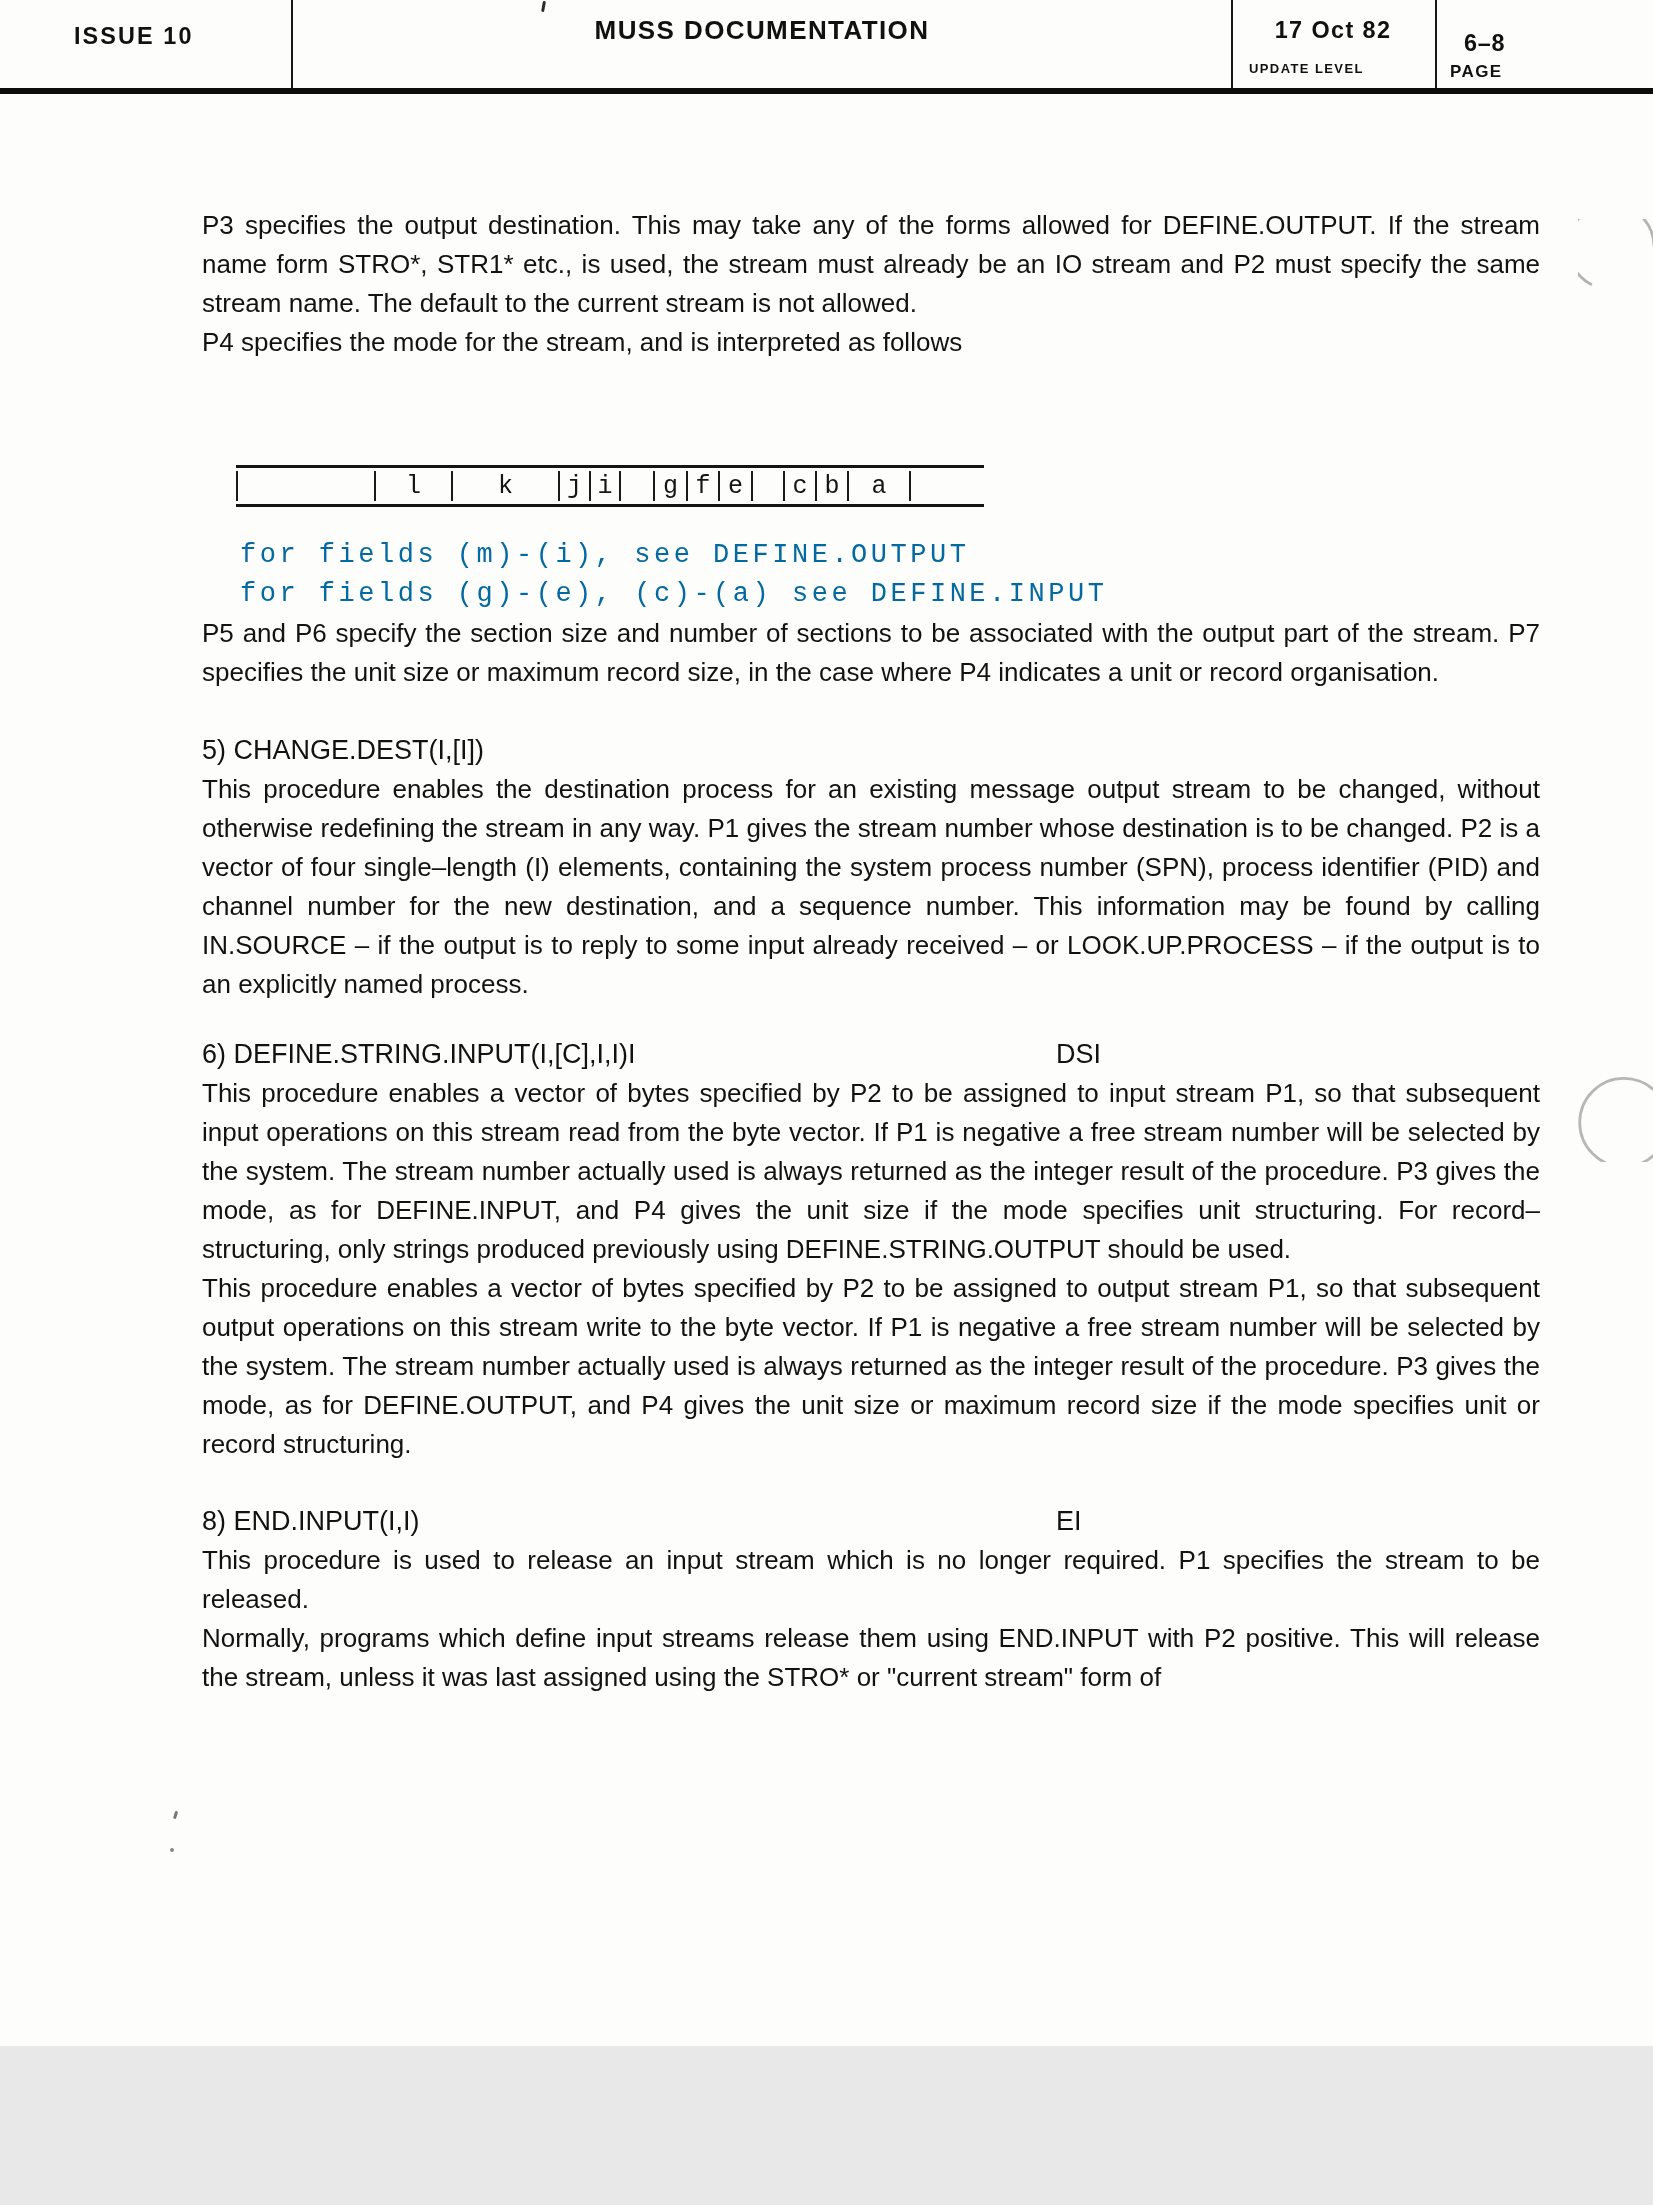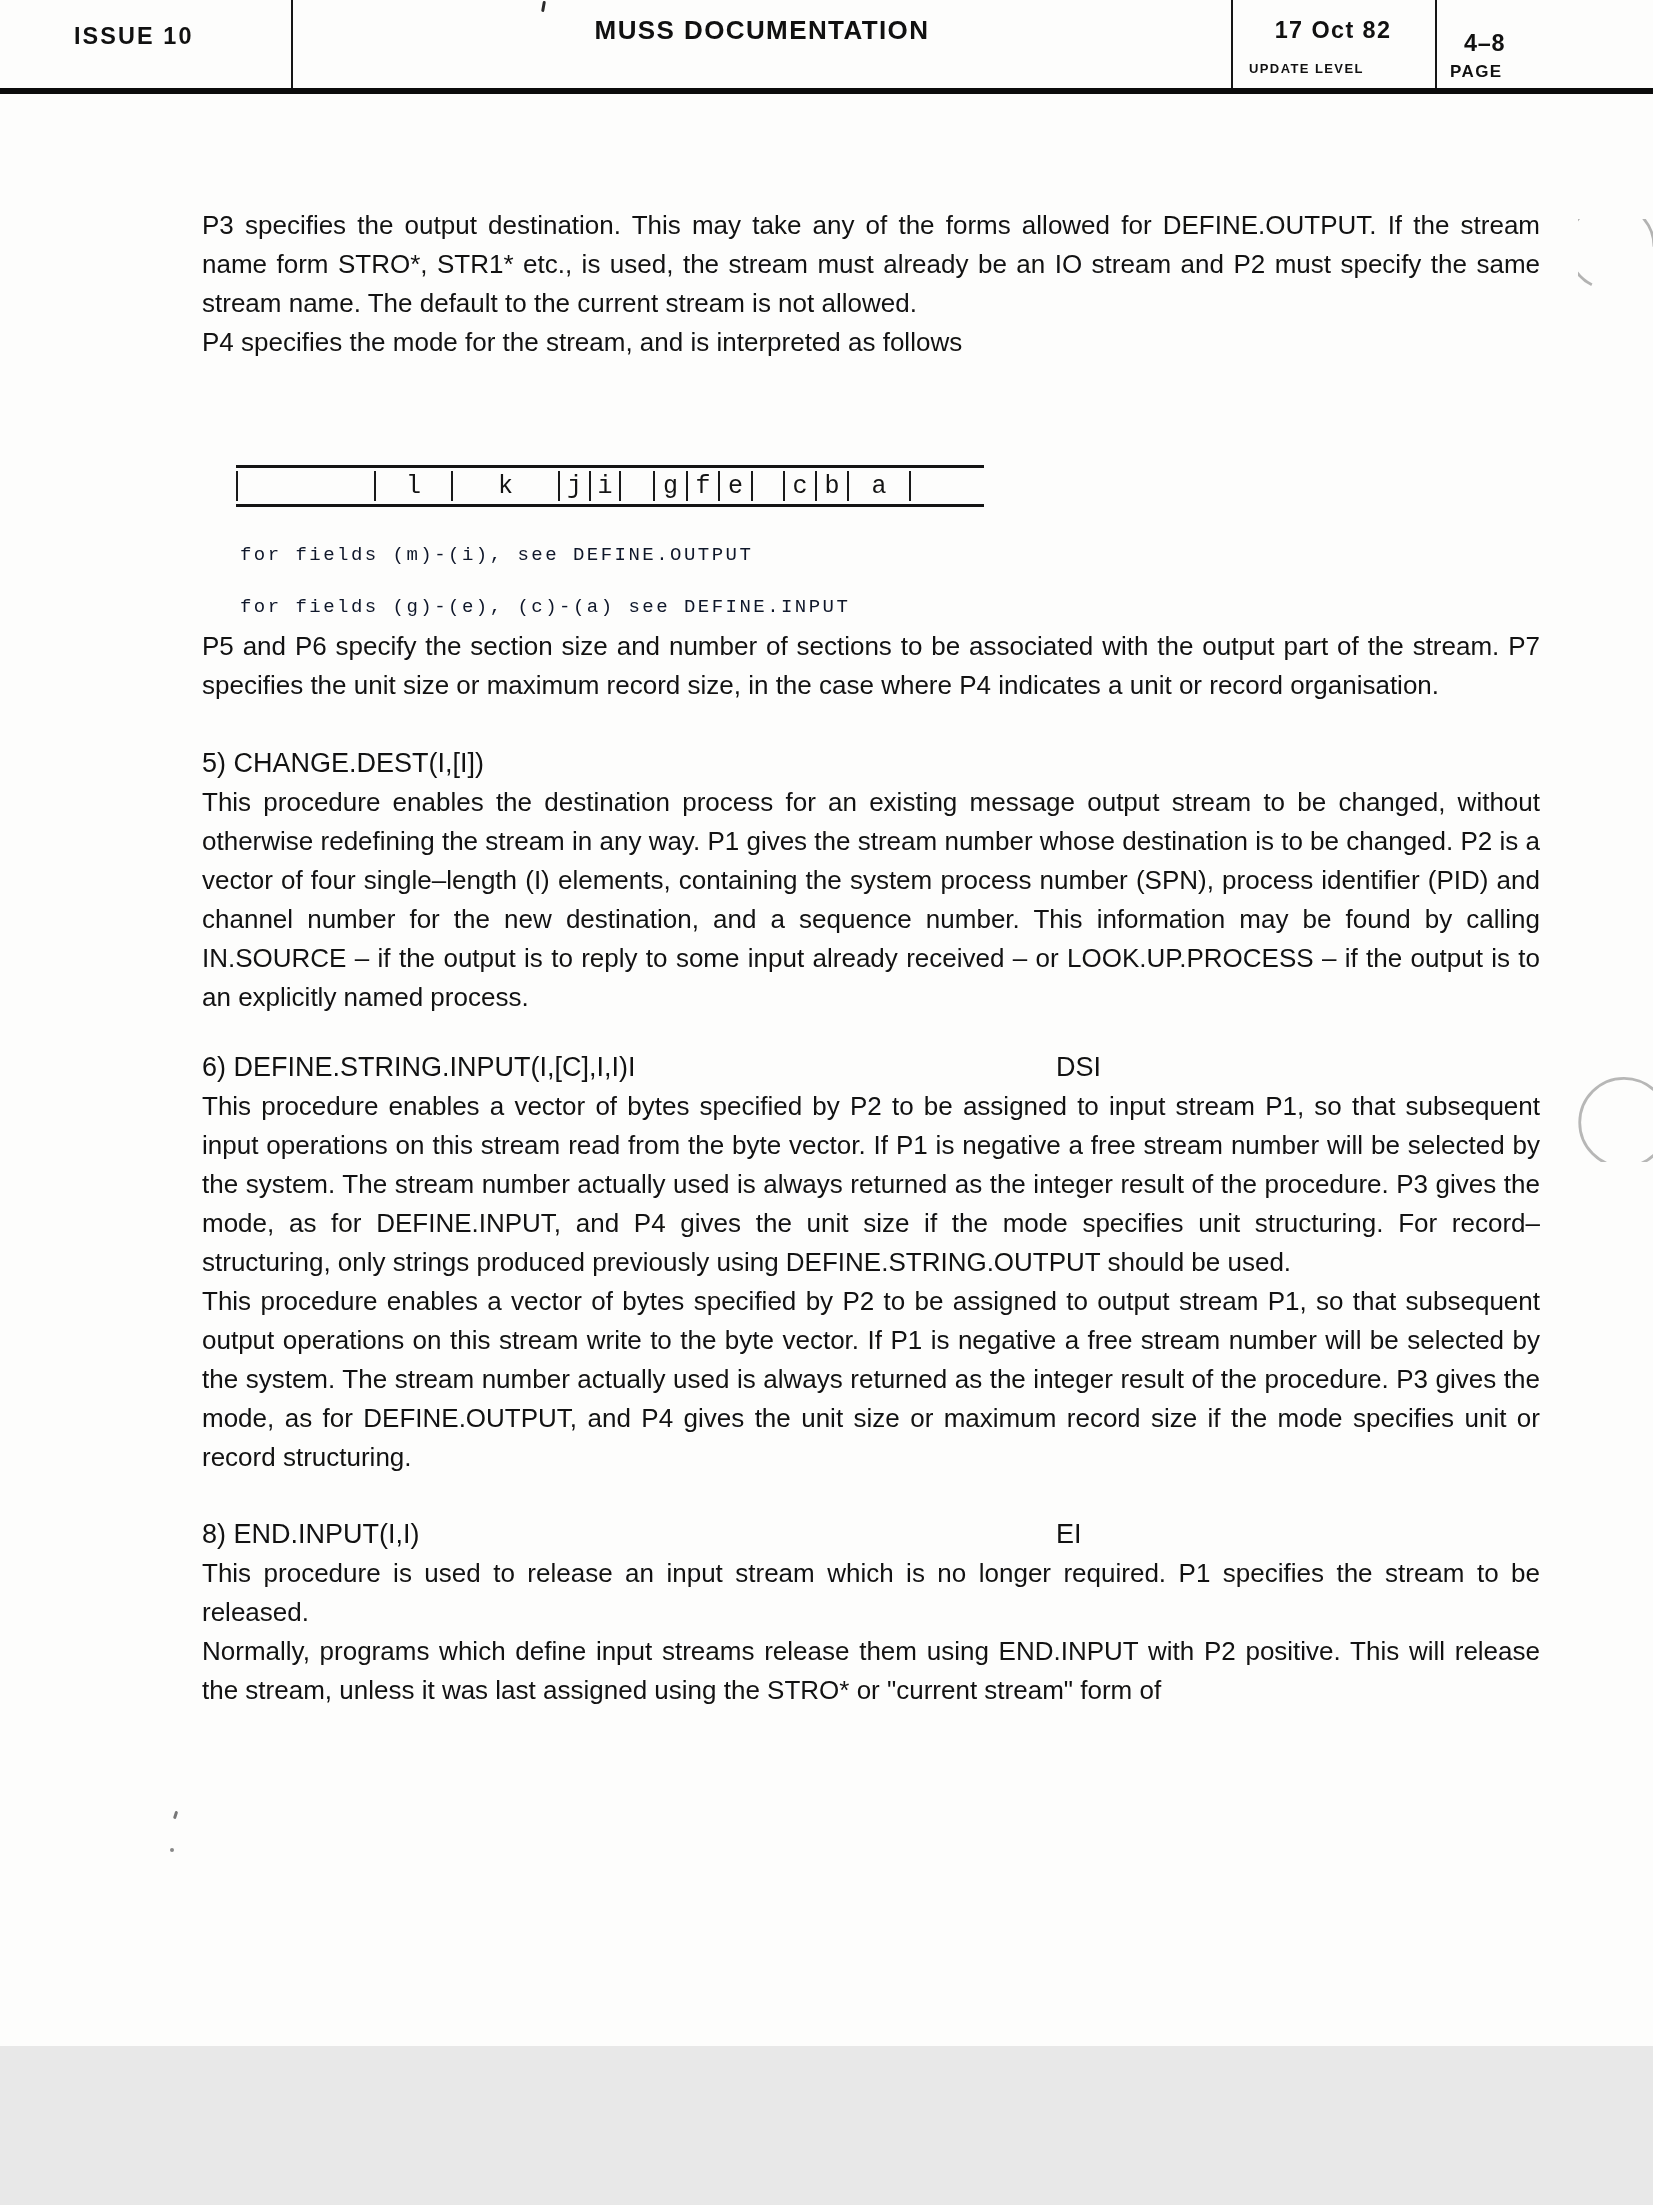--- a/index.html
+++ b/index.html
@@ -72,21 +72,21 @@
     font-size:25px; color:#141414;
   }
   .fc:last-child { border-right:2.1px solid #1a1a1a; }
   .w0{width:138px}.w1{width:77px}.w2{width:107px}.w3{width:31px}.w4{width:30px}
   .w5{width:34px}.w6{width:33px}.w7{width:32px}.w8{width:33px}.w9{width:32px}
   .w10{width:32px}.w11{width:32px}.w12{width:64px}
 
   .notes { margin:29px 0 0 38px; }
   .notes div {
     font-family:"Liberation Mono", monospace;
-    font-size:19px; line-height:39px; letter-spacing:0.13em; color:#0f172a;margin-top:13px;
+    font-size:27px; line-height:39px; letter-spacing:0.13em; color:#0369a1;
   }
 
   .p5 { margin-top:65px; }
 
   .sect-h { position:relative; font-size:27px; line-height:39px; color:#121212; }
   .abbrev { position:absolute; left:854px; top:0; }
   .h5 { margin-top:39px; }
   .b5 { margin-top:41px; }
   .h6 { margin-top:31px; }
   .b6 { margin-top:41px; }
@@ -117,21 +117,21 @@
   <div class="hdr">
     <div class="issue">ISSUE 10</div>
     <div class="vline vl1"></div>
     <div class="doc-title">
       <div>MUSS DOCUMENTATION</div>
     </div>
     <div class="vline vl2"></div>
     <div class="upd-date">17 Oct 82</div>
     <div class="upd-label">UPDATE LEVEL</div>
     <div class="vline vl3"></div>
-    <div class="page-num">4–8</div>
+    <div class="page-num">6–8</div>
     <div class="page-label">PAGE</div>
   </div>
 
   <div class="content">
 
     <p class="just p3">P3 specifies the output destination. This may take any of the forms allowed for DEFINE.OUTPUT. If the stream name form STRO*, STR1* etc., is used, the stream must already be an IO stream and P2 must specify the same stream name. The default to the current stream is not allowed.</p>
 
     <p>P4 specifies the mode for the stream, and is interpreted as follows</p>
 
     <div class="ftable">

